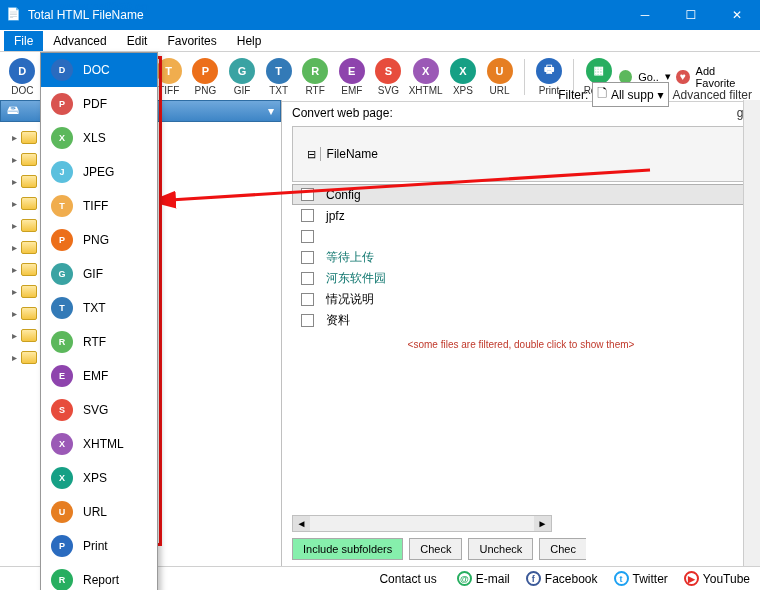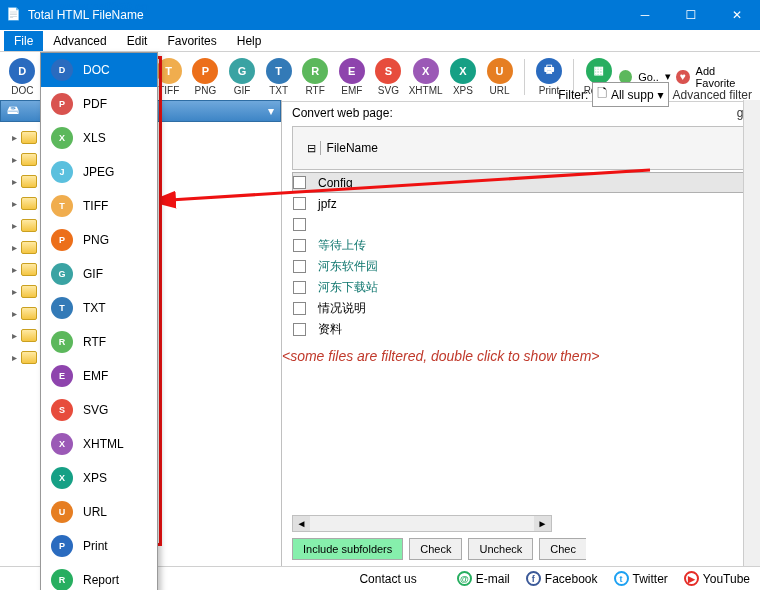--- a/index.html
+++ b/index.html
@@ -24,29 +24,29 @@
 .filterrow .combo{border:1px solid #999;padding:1px 4px;font-size:11px;display:flex;align-items:center;gap:4px;background:#fff}
 .main{position:absolute;top:100px;left:0;right:0;bottom:24px;display:flex}
 .left{width:282px;border-right:1px solid #c0c0c0}
 .left .drivebar{height:22px;background:linear-gradient(#6fa8dc,#3d85c6);border:1px solid #2e6da4;display:flex;align-items:center;padding:0 6px;color:#fff}
 .tree{padding:4px;overflow:hidden}
 .tree .row{display:flex;align-items:center;height:22px;padding-left:8px;gap:4px}
 .tree .chev{font-size:10px;color:#666}
 .tree .fld{width:16px;height:13px;background:linear-gradient(#ffe9a2,#f4c542);border:1px solid #caa020;border-radius:2px}
 .right{flex:1;position:relative}
 .right .hdr{padding:6px 10px;display:flex;justify-content:space-between}
-.right .colhdr{border:1px solid #c0c0c0;background:#f5f5f5;padding:14px 8px;margin:0 10px}
+.right .colhdr{border:1px solid #c0c0c0;background:#f5f5f5;padding:20px 8px;margin:0 10px}
 .right .colhdr span{border-left:1px solid #aaa;padding-left:6px}
 .flist{margin:2px 10px}
-.flist .frow{display:flex;align-items:center;height:21px;gap:6px;padding:0 0;border:1px solid transparent}
+.flist .frow{display:flex;align-items:center;height:21px;gap:6px;padding:0 8px;border:1px solid transparent}
 .flist .frow.sel{background:#e6e6e6;border:1px solid #b0b0b0}
 .flist .cb{width:13px;height:13px;border:1px solid #888;background:#fff}
 .flist .fname{font-size:12px}
 .flist .link{color:#0f766e}
-.filtered{color:#c0392b;text-align:left;font-style:italic;margin-top:8px;font-size:14px}
+.filtered{color:#c0392b;text-align:center;margin-top:8px;font-size:10px}
 .btns{position:absolute;bottom:6px;left:10px;display:flex;gap:6px}
 .btns .b{border:1px solid #aaa;background:#f0f0f0;padding:4px 10px;font-size:11px}
 .btns .b.active{background:#86efac}
 .hscroll{position:absolute;bottom:34px;left:10px;width:260px;height:17px;border:1px solid #c0c0c0;background:#f0f0f0;display:flex}
 .hscroll .a{width:17px;height:15px;background:#e0e0e0;text-align:center;font-size:10px;line-height:15px}
 .footer{position:absolute;bottom:0;left:0;right:0;height:24px;border-top:1px solid #d0d0d0;display:flex;align-items:center;justify-content:flex-end;padding:0 10px;gap:16px;background:#fff}
 .footer .item{display:flex;align-items:center;gap:4px;font-size:11px}
 .footer .dot{width:15px;height:15px;border-radius:50%;border:2px solid;display:inline-flex;align-items:center;justify-content:center;font-size:9px;font-weight:bold}
 .slider{position:absolute;bottom:4px;left:30px;width:220px;display:flex;align-items:center;gap:6px}
 .slider .track{flex:1;height:2px;background:#999;position:relative}
@@ -264,25 +264,20 @@
      <span class="fname link">等待上传</span>
         </div>
         <div class="frow ">
      <div class="cb"></div>
      <span class="fld"></span>
      <span class="fname link">河东软件园</span>
         </div>
         <div class="frow ">
      <div class="cb"></div>
      <span class="fld"></span>
-     <span class="fname link">河东下载站</span>
-        </div>
-        <div class="frow ">
-     <div class="cb"></div>
-     <span class="fld"></span>
      <span class="fname ">情况说明</span>
         </div>
         <div class="frow ">
      <div class="cb"></div>
      <span class="fld"></span>
      <span class="fname ">资料</span>
         </div>
       </div>
     <div class="filtered">&lt;some files are filtered, double click to show them&gt;</div>
     <div class="hscroll">
@@ -303,21 +298,21 @@
 
 <div class="slider">
   <div class="pm">−</div>
   <div class="track">
       <div class="thumb"></div>
     </div>
   <div class="pm">+</div>
 </div>
 
 <div class="footer">
-  <span style="margin-right:24px">Contact us</span>
+  <span style="margin-right:4px">Contact us</span>
   <div class="item">
       <span class="dot" style="border-color:#27ae60;color:#27ae60">@</span>
       <span>E-mail</span>
     </div>
   <div class="item">
       <span class="dot" style="border-color:#3b5998;color:#3b5998">f</span>
       <span>Facebook</span>
     </div>
   <div class="item">
       <span class="dot" style="border-color:#1da1f2;color:#1da1f2">t</span>

